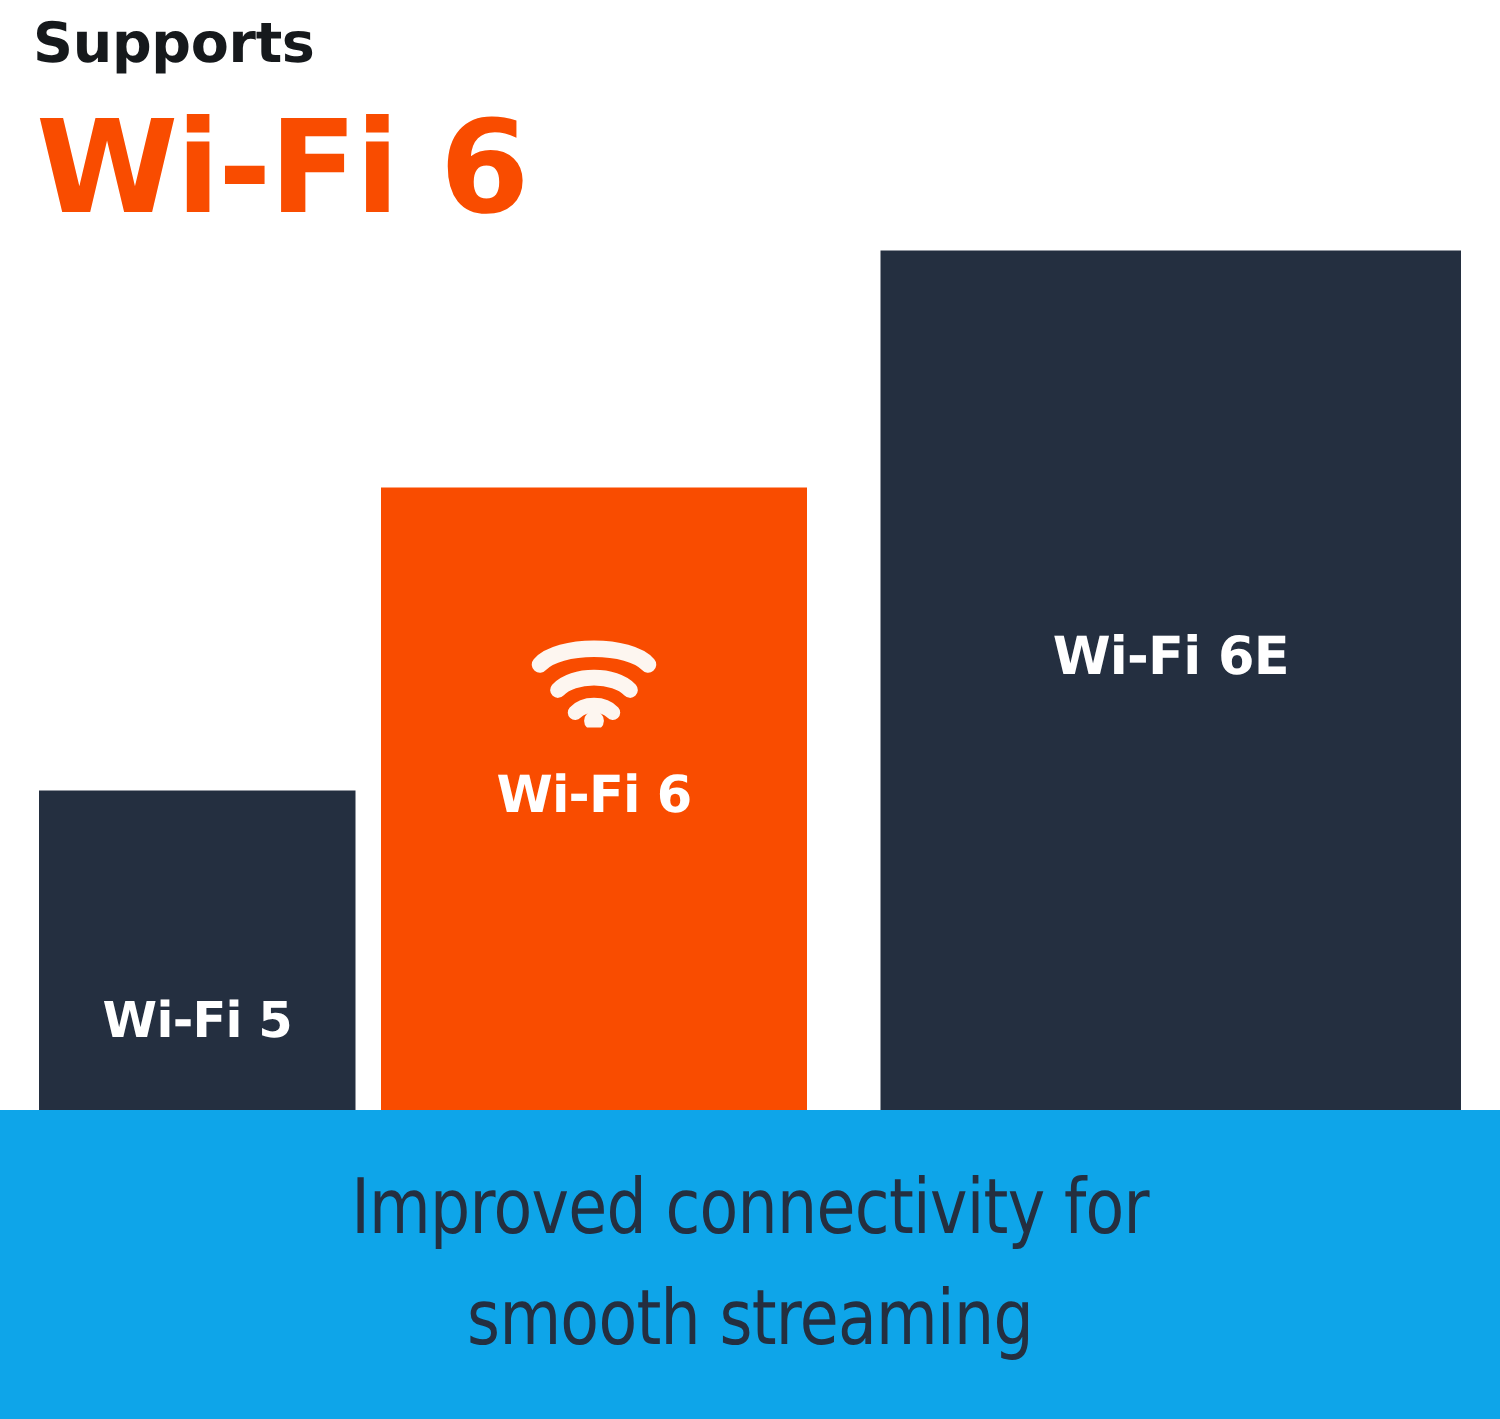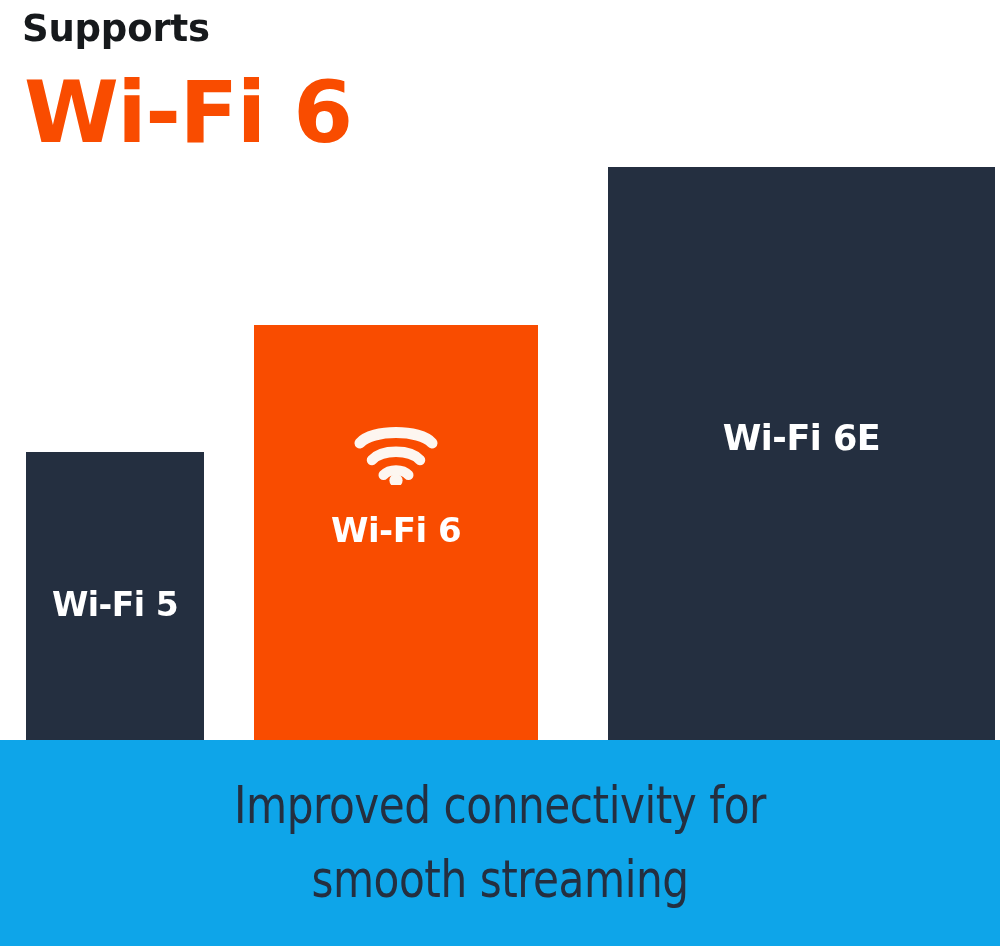--- a/index.html
+++ b/index.html
@@ -76,39 +76,40 @@
     color: #ffffff;
     letter-spacing: -0.5px;
     white-space: nowrap;
     display: block;
   }
 
   
   #bar-wifi5 {
     left: 26px;
     width: 178px;
-    height: 288px;
+    height: 213px;
     background: #242f40;
+    padding-left: 33px;
   }
   #bar-wifi5 .bar-inner { top: 133px; }
   #bar-wifi5 .bar-label { font-size: 33px; }
 
   
   #bar-wifi6 {
     left: 254px;
     width: 284px;
     height: 415px;
     background: #f94c00;
   }
   #bar-wifi6 .bar-inner { top: 185px; }
   #bar-wifi6 .bar-label { font-size: 34px; }
 
   
   #bar-wifi6e {
-    left: 608px;
+    left: 587px;
     width: 387px;
     height: 573px;
     background: #242f40;
   }
   #bar-wifi6e .bar-inner { top: 251px; }
   #bar-wifi6e .bar-label { font-size: 35px; }
 
   
   #wifi-icon {
     position: absolute;

